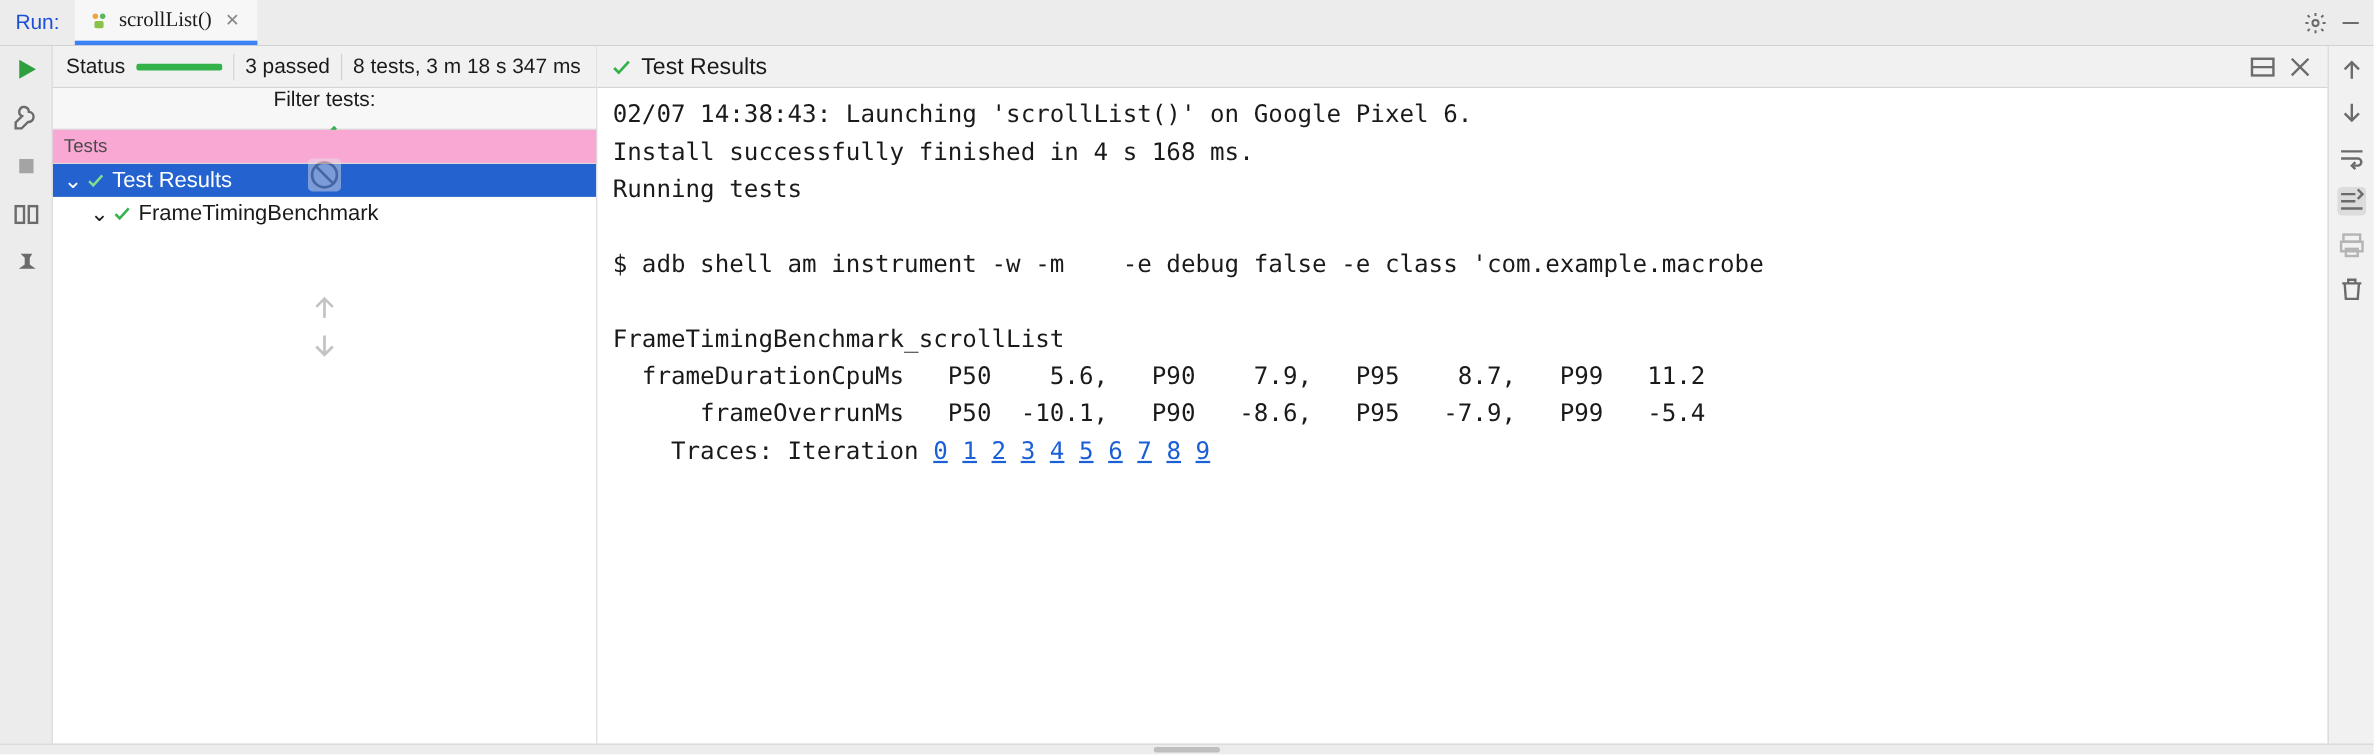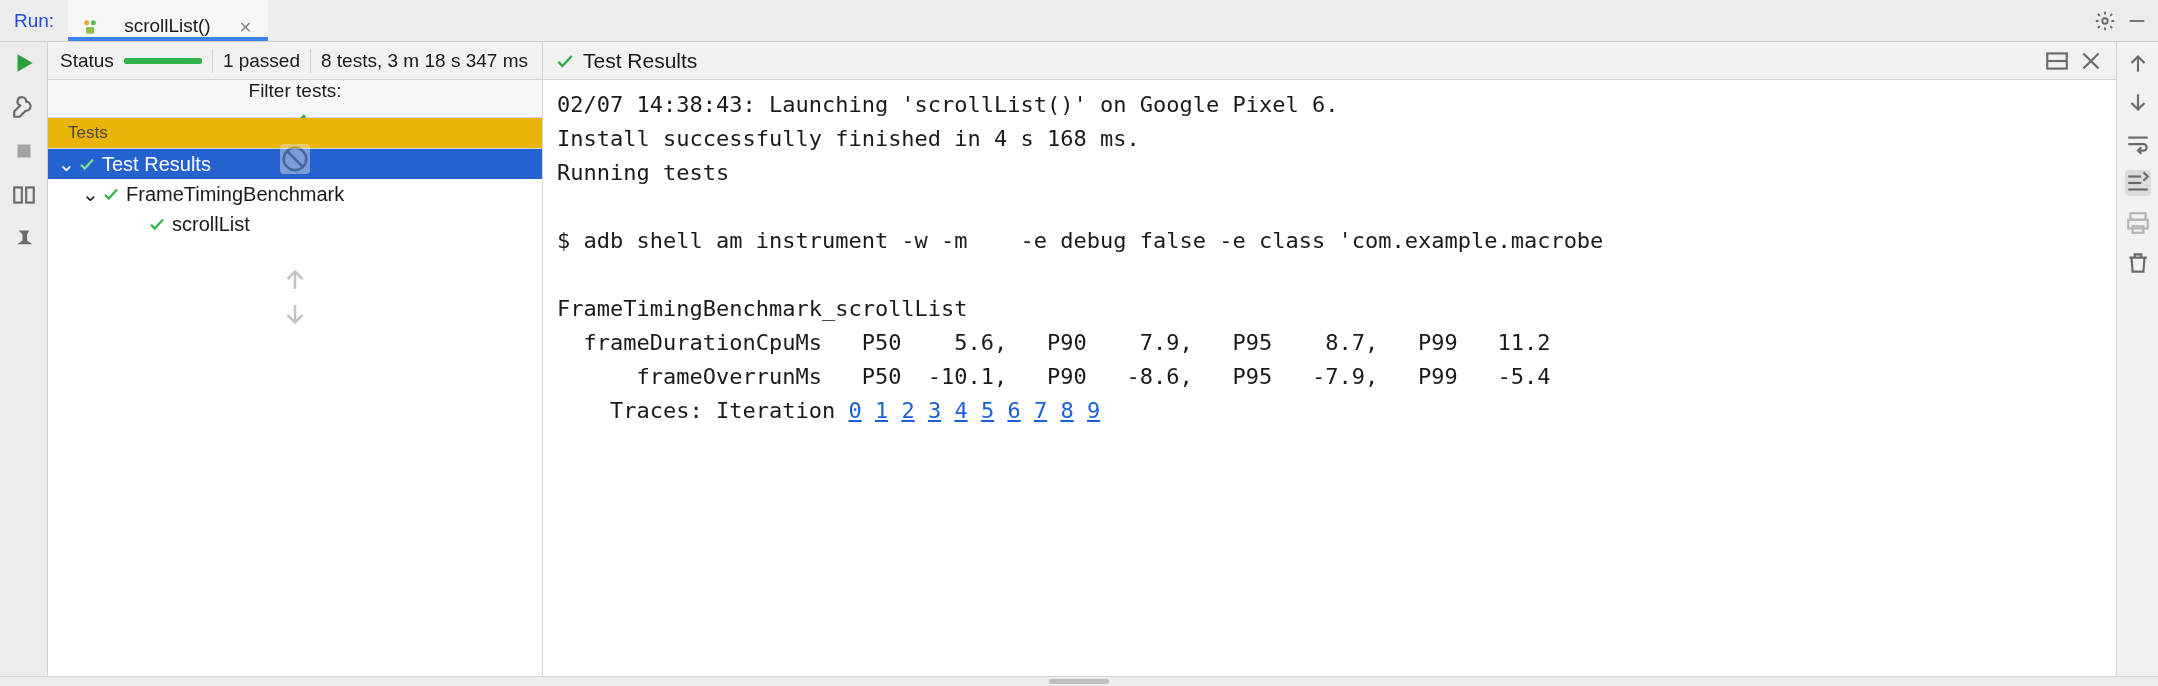--- a/index.html
+++ b/index.html
@@ -15,24 +15,25 @@
 .root { display: flex; flex-direction: column; height: 100%; }
 
 
 .tab-row {
   display: flex; align-items: center; height: 42px;
   background: #ececec;
   border-bottom: 1px solid #d0d0d0;
 }
 .run-label { padding: 0 14px; color: #1d4ed8; font-size: 19px; }
 .tab {
-  display: flex; align-items: flex-end; height: 100%; gap: 24px;
+  display: flex; align-items: center; height: 100%; gap: 8px;
   padding: 0 12px;
   background: #f7f7f7;
   border-bottom: 4px solid #3b82f6;
+  font-family: Liberation Serif, serif;
 }
 .tab-icon { width: 20px; height: 20px; position: relative; }
 .tab-close { color: #888; font-size: 16px; padding: 0 4px; }
 .spacer { flex: 1; }
 .tab-right-icons { display: flex; gap: 10px; padding-right: 10px; }
 .gear, .minimize { width: 22px; height: 22px; color: #6b6b6b; display:flex; align-items:center; justify-content:center;}
 
 
 .main { flex: 1; display: flex; min-height: 0; }
 
@@ -64,22 +65,22 @@
   font-size: 19px;
   flex-direction: column;
 }
 .tb-btn { width: 30px; height: 30px; border-radius:4px; display:flex; align-items:center; justify-content:center; color:#6b6b6b;}
 .tb-btn.check svg{ color:#33b24a; }
 .tb-btn.disabled { background:#e4e4e4; opacity:0.45; }
 .tb-sep{ width:1px; height:22px; background:#d0d0d0; margin:0 4px;}
 .tb-more { color:#7a7a7a; padding:0 6px; }
 
 .tests-header {
-  padding: 5px 20px; font-size: 17px; color:#4a4a4a;
-  border-bottom: 1px solid #d5d5d5; background:#eab308;
+  padding: 5px 10px; font-size: 17px; color:#4a4a4a;
+  border-bottom: 1px solid #d5d5d5; background:#f9a8d4;
 }
 .tree { flex:1; background:#fff; overflow:auto; }
 .tree-row { display:flex; align-items:center; height:30px; gap:6px; padding-left:10px; font-size:20px;}
 .tree-row.selected { background:#2462d0; color:#fff; }
 .tree-row .tick svg { color:#33b24a; }
 .tree-row.selected .tick svg { color:#7ee08a; }
 .tree-row .chev { width:14px; text-align:center; }
 .tree-row.d1 { padding-left: 34px; }
 .tree-row.d2 { padding-left: 80px; }
 
@@ -176,21 +177,21 @@
             <path d="M14 3l7 7-4 1-4 4 1 6-5-5-5 5 5-5-5-5 6 1 4-4z" transform="rotate(-45 12 12)"></path>
           </svg>
       </span>
     </div>
 
     <div class="tests-col">
       <div class="status-bar">
         <span>Status</span>
         <div class="progress"></div>
         <span class="sep"></span>
-        <span>1 passed</span>
+        <span>3 passed</span>
         <span class="sep"></span>
         <span>8 tests, 3 m 18 s 347 ms</span>
       </div>
       <div class="filter-bar">
         <span>Filter tests:</span>
         <span class="tb-btn check">
           <svg viewBox="0 0 24 24" fill="none" stroke="currentColor" stroke-width="3">
               <polyline points="4,13 9,18 20,6"></polyline>
             </svg>
         </span>
@@ -252,27 +253,20 @@
                 <polyline points="4,13 9,18 20,6"></polyline>
               </svg></span>
             <span>Test Results</span>
           </div>
           <div class="tree-row d1">
             <span class="chev">⌄</span>
             <span class="tick" style="width: 18px; height: 18px;"><svg viewBox="0 0 24 24" fill="none" stroke="currentColor" stroke-width="3">
                 <polyline points="4,13 9,18 20,6"></polyline>
               </svg></span>
             <span>FrameTimingBenchmark</span>
-          </div>
-          <div class="tree-row d2">
-            <span class="chev"></span>
-            <span class="tick" style="width: 18px; height: 18px;"><svg viewBox="0 0 24 24" fill="none" stroke="currentColor" stroke-width="3">
-                <polyline points="4,13 9,18 20,6"></polyline>
-              </svg></span>
-            <span>scrollList</span>
           </div>
         </div>
     </div>
 
     <div class="out-col">
       <div class="out-header">
         <span class="tick" style="width:20px;height:20px">
           <svg viewBox="0 0 24 24" fill="none" stroke="currentColor" stroke-width="3">
               <polyline points="4,13 9,18 20,6"></polyline>
             </svg>

